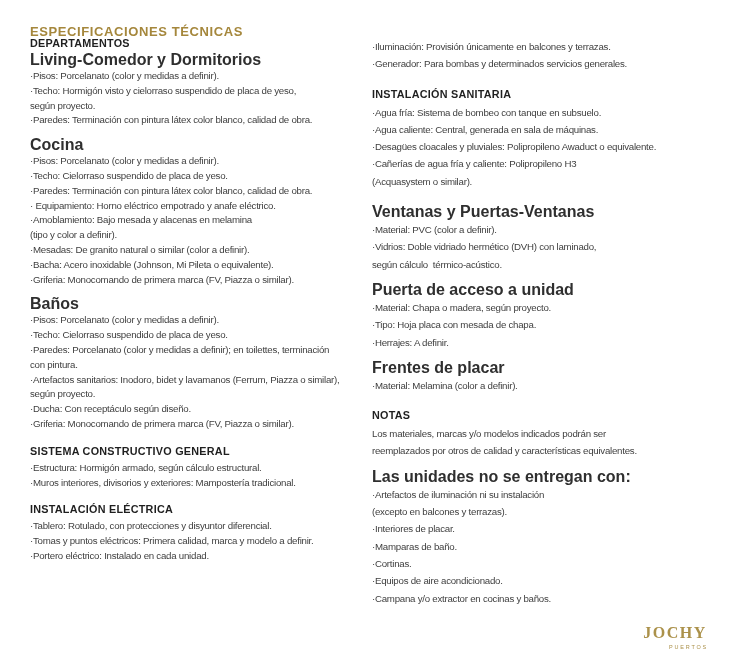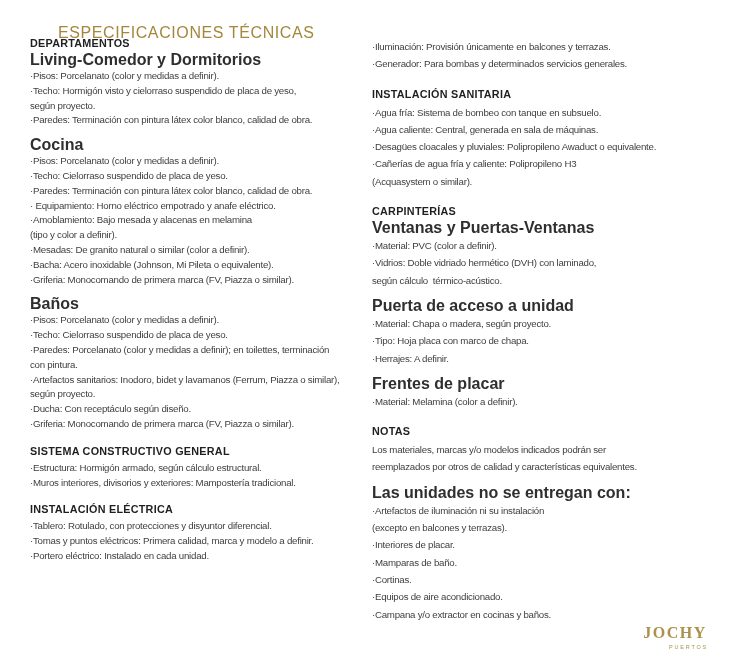--- a/index.html
+++ b/index.html
@@ -5,22 +5,22 @@
   html,body { margin:0; padding:0; background:#ffffff; }
   .page {
     position:relative;
     width:735px; height:670px;
     background:#ffffff;
     font-family:"Liberation Sans", sans-serif;
     overflow:hidden;
   }
   .doc-title {
     position:absolute; left:30px; top:24px;
-    font-size:16px; font-weight:normal; letter-spacing:0.6px;
-    color:#a5873c; white-space:pre;margin-left:28px;
+    font-size:13px; font-weight:bold; letter-spacing:0.6px;
+    color:#a5873c; white-space:pre;
   }
   .col { position:absolute; }
   .col-left  { left:30px;  top:37px;  width:345px; }
   .col-right { left:372px; top:38px;  width:360px; }
   .sec { margin-top:13px; }
   .col-right .sec { margin-top:15px; }
   .col .sec:first-child { margin-top:0; }
   .sec-heading {
     font-size:10.8px; font-weight:bold; color:#1f1f1f;
     letter-spacing:0.25px; line-height:13px; white-space:pre;
@@ -118,31 +118,30 @@
         <div class="sec-heading">INSTALACIÓN SANITARIA</div>
         <div class="group">
           <div class="line">·Agua fría: Sistema de bombeo con tanque en subsuelo.</div>
           <div class="line">·Agua caliente: Central, generada en sala de máquinas.</div>
           <div class="line">·Desagües cloacales y pluviales: Polipropileno Awaduct o equivalente.</div>
           <div class="line">·Cañerías de agua fría y caliente: Polipropileno H3</div>
           <div class="line">(Acquasystem o similar).</div>
         </div>
       </section>
       <section class="sec">
-        <div class="sec-heading">CARPINTERÍAS</div>
         <div class="group">
           <div class="sub-heading">Ventanas y Puertas-Ventanas</div>
           <div class="line">·Material: PVC (color a definir).</div>
           <div class="line">·Vidrios: Doble vidriado hermético (DVH) con laminado,</div>
           <div class="line">según cálculo  térmico-acústico.</div>
         </div>
         <div class="group">
           <div class="sub-heading">Puerta de acceso a unidad</div>
           <div class="line">·Material: Chapa o madera, según proyecto.</div>
-          <div class="line">·Tipo: Hoja placa con marco de chapa.</div>
+          <div class="line">·Tipo: Hoja placa con mesada de chapa.</div>
           <div class="line">·Herrajes: A definir.</div>
         </div>
         <div class="group">
           <div class="sub-heading">Frentes de placar</div>
           <div class="line">·Material: Melamina (color a definir).</div>
         </div>
       </section>
       <section class="sec">
         <div class="sec-heading">NOTAS</div>
         <div class="group">

